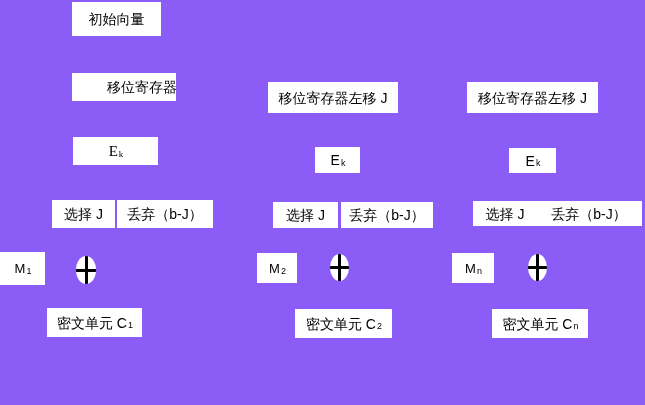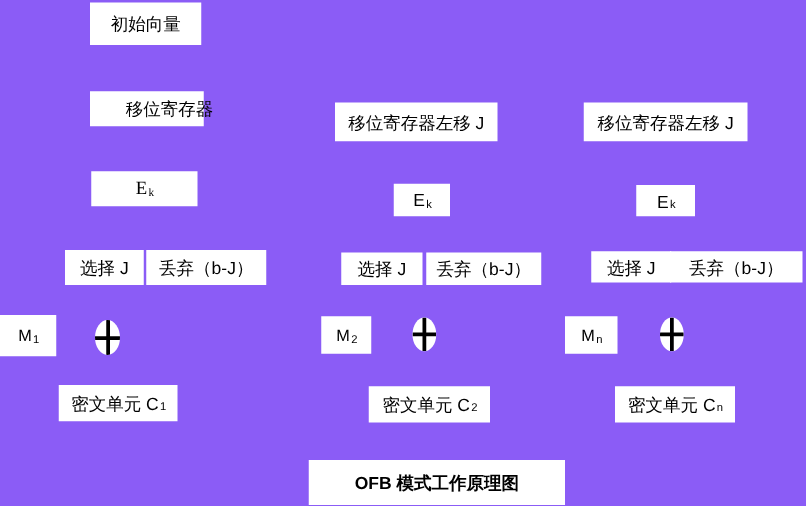--- a/index.html
+++ b/index.html
@@ -64,21 +64,21 @@
     position: absolute;
     top: 50%;
     left: 0;
     right: 0;
     height: 3px;
     margin-top: -1.5px;
     background: #000000;
   }
   
   .b-iv   { left: 72px;  top: 2px;   width: 89px;  height: 34px; }
-  .b-sr1  { left: 72px;  top: 73px;  width: 91px;  height: 28px; padding-left: 36px; }
+  .b-sr1  { left: 72px;  top: 73px;  width: 104px;  height: 28px; padding-left: 36px; }
   .b-e1   { left: 73px;  top: 137px; width: 85px;  height: 28px; }
   .b-sel1 { left: 52px;  top: 200px; width: 63px;  height: 28px; }
   .b-dis1 { left: 117px; top: 200px; width: 96px;  height: 28px; }
   .b-m1   { left: 0px;   top: 252px; width: 45px;  height: 33px; }
   .x1     { left: 76px;  top: 256px; width: 20px;  height: 28px; }
   .b-c1   { left: 47px;  top: 308px; width: 95px;  height: 29px; }
   
   .b-sr2  { left: 268px; top: 82px;  width: 130px; height: 31px; }
   .b-e2   { left: 315px; top: 147px; width: 45px;  height: 26px; }
   .b-sel2 { left: 273px; top: 202px; width: 65px;  height: 26px; }
@@ -147,15 +147,14 @@
   <div class="box b-m3 msg">
       <span>M</span>
       <sub>n</sub>
     </div>
   <div class="xor x3"></div>
   <div class="box b-c3">
       <span>密文单元 C</span>
       <sub>n</sub>
     </div>
 
-  <div class="box b-title title-box">OFB 模式工作原理图</div>
 
 </div>
 
 </body></html>

